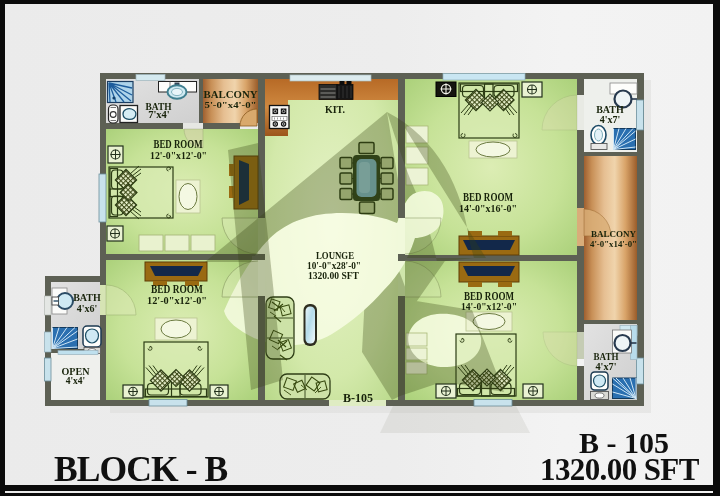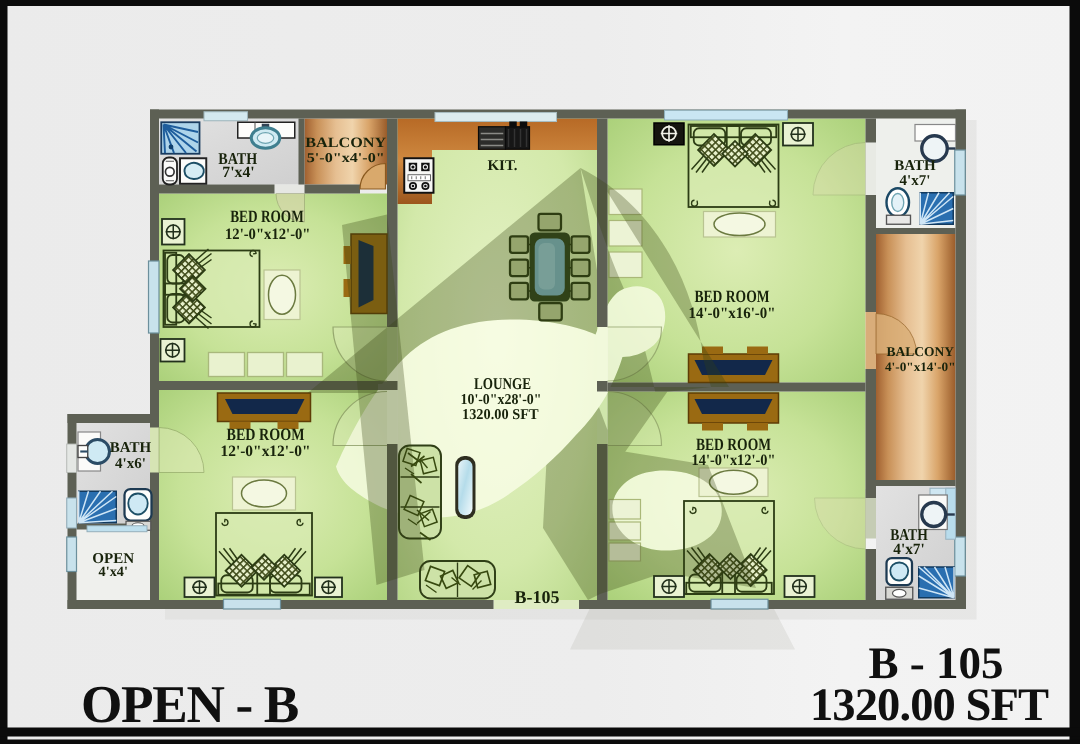--- a/index.html
+++ b/index.html
@@ -16,21 +16,21 @@
   <div class="bar" style="left:0;top:0;width:720px;height:4px;"></div>
 
   <div class="bar" style="left:0;top:0;width:5px;height:496px;"></div>
 
   <div class="bar" style="right:0;top:0;width:7px;height:496px;"></div>
 
   <div class="bar" style="left:0;top:485px;width:720px;height:6px;"></div>
 
   <div class="bar" style="left:0;top:493px;width:720px;height:3px;"></div>
 
-  <div class="cap" style="left:54px;top:448px;font-size:35.5px;letter-spacing:-0.9px;">OPEN - B</div>
+  <div class="cap" style="left:54px;top:448px;font-size:35.5px;letter-spacing:-0.9px;">BLOCK - B</div>
 
   <div class="cap" style="left:579px;top:426px;font-size:30px;">B - 105</div>
 
   <div class="cap" style="left:540px;top:452px;font-size:31px;letter-spacing:-0.6px;">1320.00 SFT</div>
   <svg id="plan" width="720" height="496" viewBox="0 0 720 496" style="position:absolute;left:0;top:0;">
   <defs>
     <radialGradient id="gRoom" cx="50%" cy="50%" r="75%">
       <stop offset="0%" stop-color="#dcedb4"></stop>
       <stop offset="55%" stop-color="#c6e297"></stop>
       <stop offset="100%" stop-color="#a7ce76"></stop>

